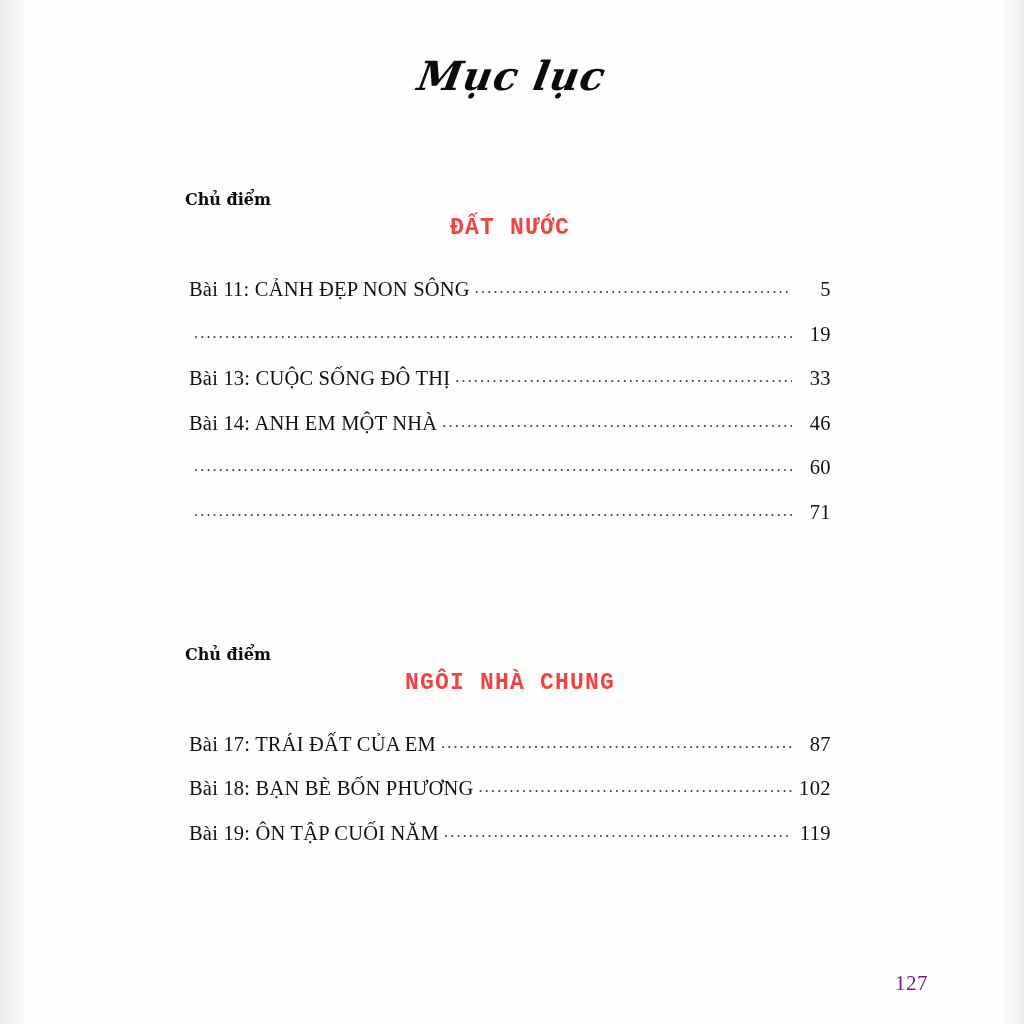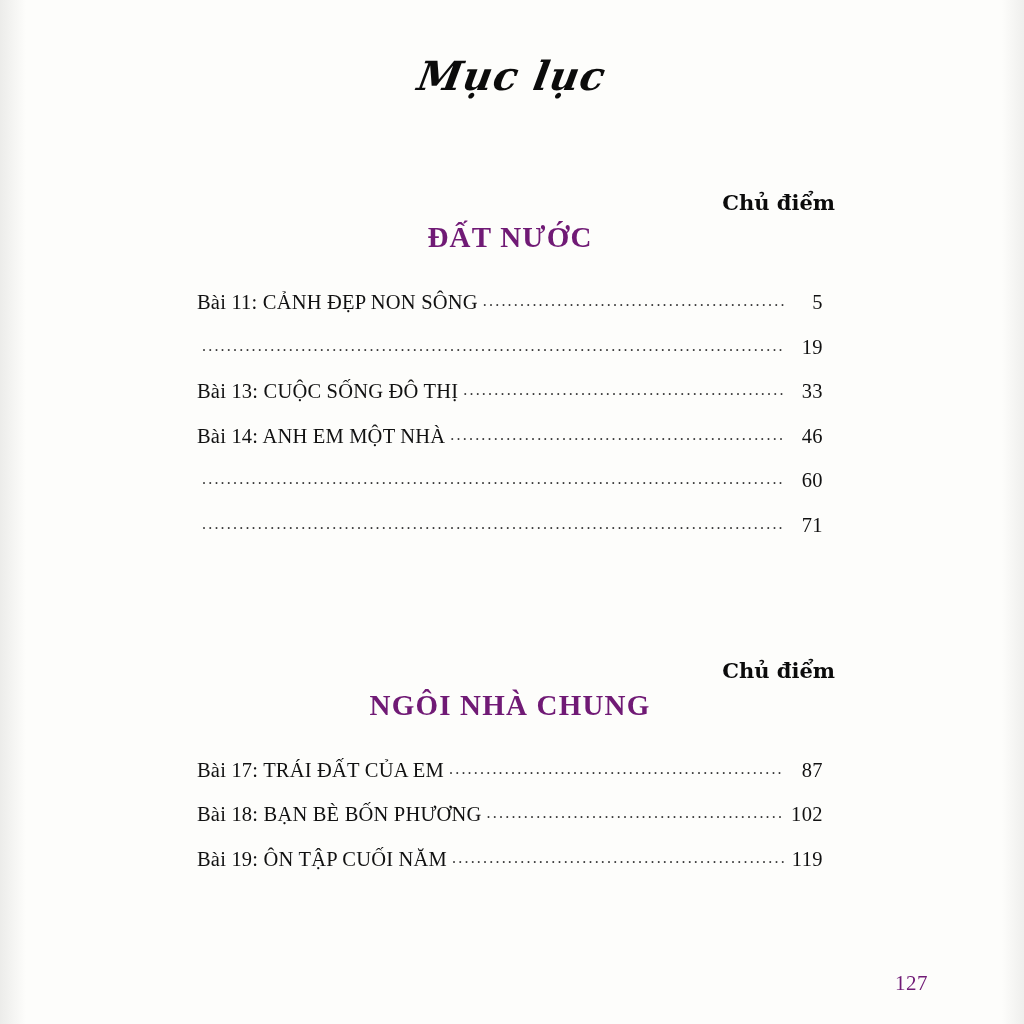--- a/index.html
+++ b/index.html
@@ -61,40 +61,40 @@
   }
 
   .section {
     margin-bottom: 0;
   }
   .section + .section {
     margin-top: 110px;
   }
 
   .section-kicker {
-    text-align: right;
+    text-align: left;
     font-family: "DejaVu Serif", serif;
     font-weight: 700;
-    font-size: 21px;
+    font-size: 16px;
     color: #0b0b0b;
     margin-bottom: 6px;
   }
   .section-title {
     text-align: center;
-    font-family: Liberation Serif, serif;
+    font-family: Liberation Mono, monospace;
     font-weight: 700;
-    font-size: 29px;
+    font-size: 23px;
     letter-spacing: 1.2px;
-    color: #701a75;
+    color: #ef4444;
     margin-bottom: 26px;
   }
 
   .toc-list {
     list-style: none;
-    margin: 12px;
+    margin: 4px;
     padding: 0;
   }
   .toc-row {
     display: flex;
     align-items: baseline;
     font-size: 20.5px;
     line-height: 1.2;
     padding: 10px 0;
     color: #111111;
     white-space: nowrap;

